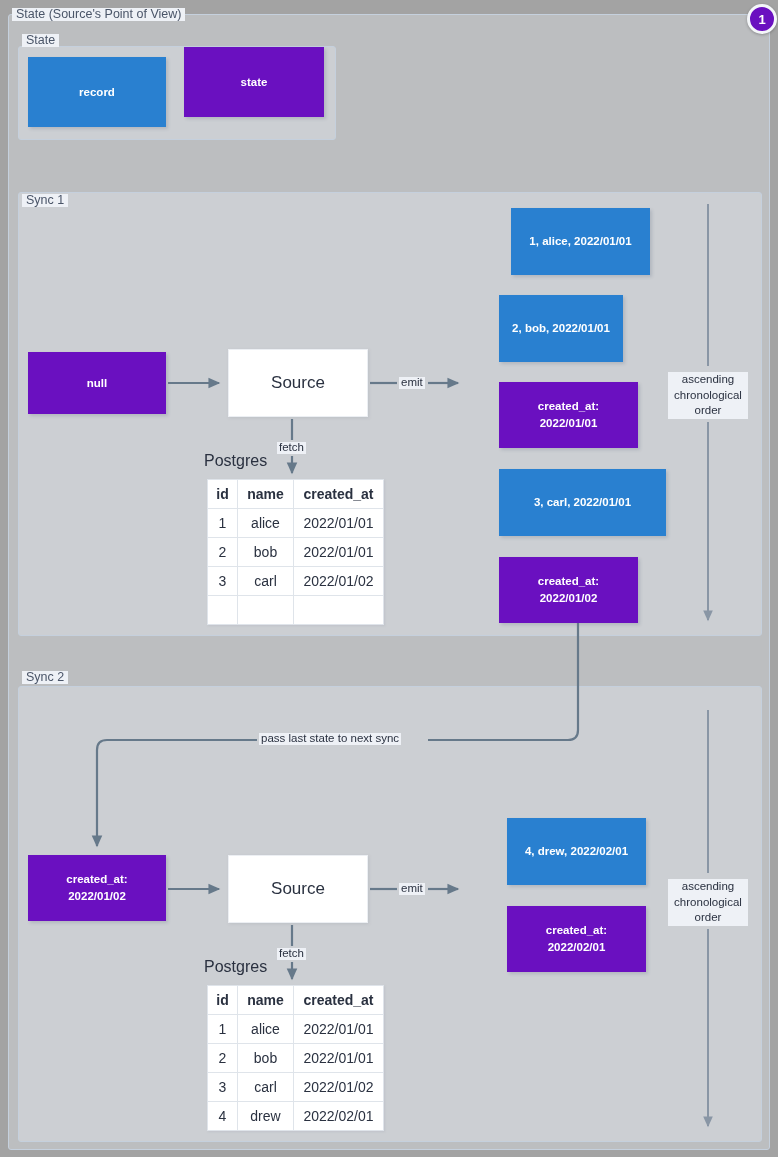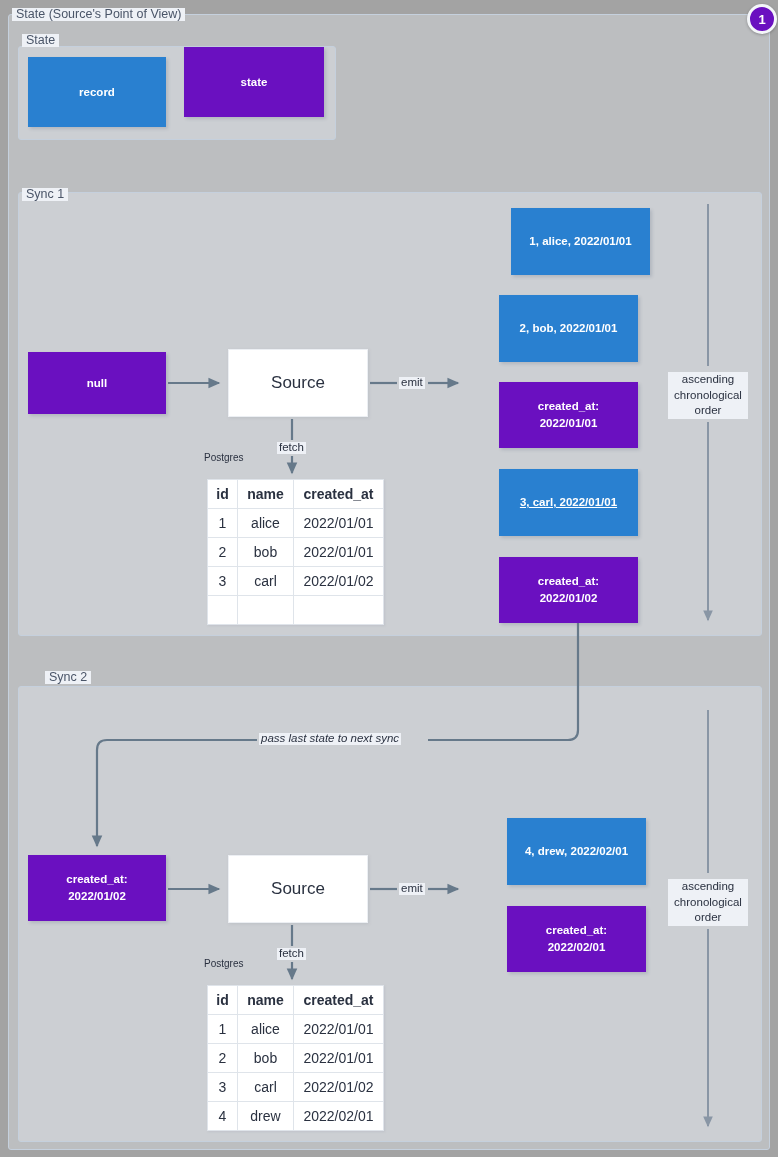--- a/index.html
+++ b/index.html
@@ -112,21 +112,21 @@
     position: absolute;
     font-size: 11.5px;
     color: #2a3140;
     text-align: center;
     background: #eef1f6;
     line-height: 1.35;
     white-space: nowrap;
   }
   .plain-label {
     position: absolute;
-    font-size: 10px;
+    font-size: 16px;
     color: #2a3140;
     white-space: nowrap;
     line-height: 1;
   }
 
   
   .badge {
     position: absolute;
     width: 30px; height: 30px;
     border-radius: 50%;
@@ -155,21 +155,21 @@
   <div class="group-label" style="left:22px; top:34px;">State</div>
 
   <div class="node record" style="left:28px; top:57px; width:138px; height:70px;">
     <span>record</span>
   </div>
   <div class="node state" style="left:184px; top:47px; width:140px; height:70px;">
     <span>state</span>
   </div>
 
   <div class="group" style="left:18px; top:192px; width:744px; height:444px;"></div>
-  <div class="group-label" style="left:22px; top:188px;">Sync 1</div>
+  <div class="group-label" style="left:22px; top:194px;">Sync 1</div>
 
   <div class="node state" style="left:28px; top:352px; width:138px; height:62px;">
     <span>null</span>
   </div>
 
   <div class="node plain" style="left:228px; top:349px; width:140px; height:68px;">
     <span>Source</span>
   </div>
 
   <div class="plain-label" style="left:204px; top:453px;">Postgres</div>
@@ -206,60 +206,60 @@
         <td></td>
         <td></td>
         <td></td>
       </tr>
     </tbody>
   </table>
 
   <div class="node record" style="left:499px; top:208px; width:139px; height:67px;margin-left:12px;">
     <span>1, alice, 2022/01/01</span>
   </div>
-  <div class="node record" style="left:499px; top:295px; width:139px; height:67px;">
+  <div class="node record" style="left:499px; top:295px; width:124px; height:67px;">
     <span>2, bob, 2022/01/01</span>
   </div>
   <div class="node state" style="left:499px; top:382px; width:139px; height:66px; flex-direction:column;">
     <span>created_at:</span>
     <span>2022/01/01</span>
   </div>
-  <div class="node record" style="left:499px; top:469px; width:139px; height:67px;text-decoration:underline;">
+  <div class="node record" style="left:499px; top:469px; width:167px; height:67px;">
     <span>3, carl, 2022/01/01</span>
   </div>
   <div class="node state" style="left:499px; top:557px; width:139px; height:66px; flex-direction:column;">
     <span>created_at:</span>
     <span>2022/01/02</span>
   </div>
 
   <div class="side-label" style="left:668px; top:372px; width:80px;">
     <span>ascending</span><br>
     <span>chronological</span><br>
     <span>order</span>
   </div>
 
   <div class="group" style="left:18px; top:686px; width:744px; height:456px;"></div>
-  <div class="group-label" style="left:22px; top:671px;margin-left:23px;">Sync 2</div>
+  <div class="group-label" style="left:22px; top:671px;">Sync 2</div>
 
   <div class="node state" style="left:28px; top:855px; width:138px; height:66px; flex-direction:column;">
     <span>created_at:</span>
     <span>2022/01/02</span>
   </div>
 
   <div class="node plain" style="left:228px; top:855px; width:140px; height:68px;">
     <span>Source</span>
   </div>
 
   <div class="plain-label" style="left:204px; top:959px;">Postgres</div>
 
   <div class="edge-label" style="left:277px; top:948px;">fetch</div>
 
   <div class="edge-label" style="left:399px; top:883px;">emit</div>
 
-  <div class="edge-label" style="left:259px; top:733px;font-style:italic;">pass last state to next sync</div>
+  <div class="edge-label" style="left:259px; top:733px;">pass last state to next sync</div>
 
   <table class="tbl" style="left:207px; top:985px;">
     <thead>
       <tr>
         <th class="c-id">id</th>
         <th class="c-name">name</th>
         <th class="c-created">created_at</th>
       </tr>
     </thead>
     <tbody>

